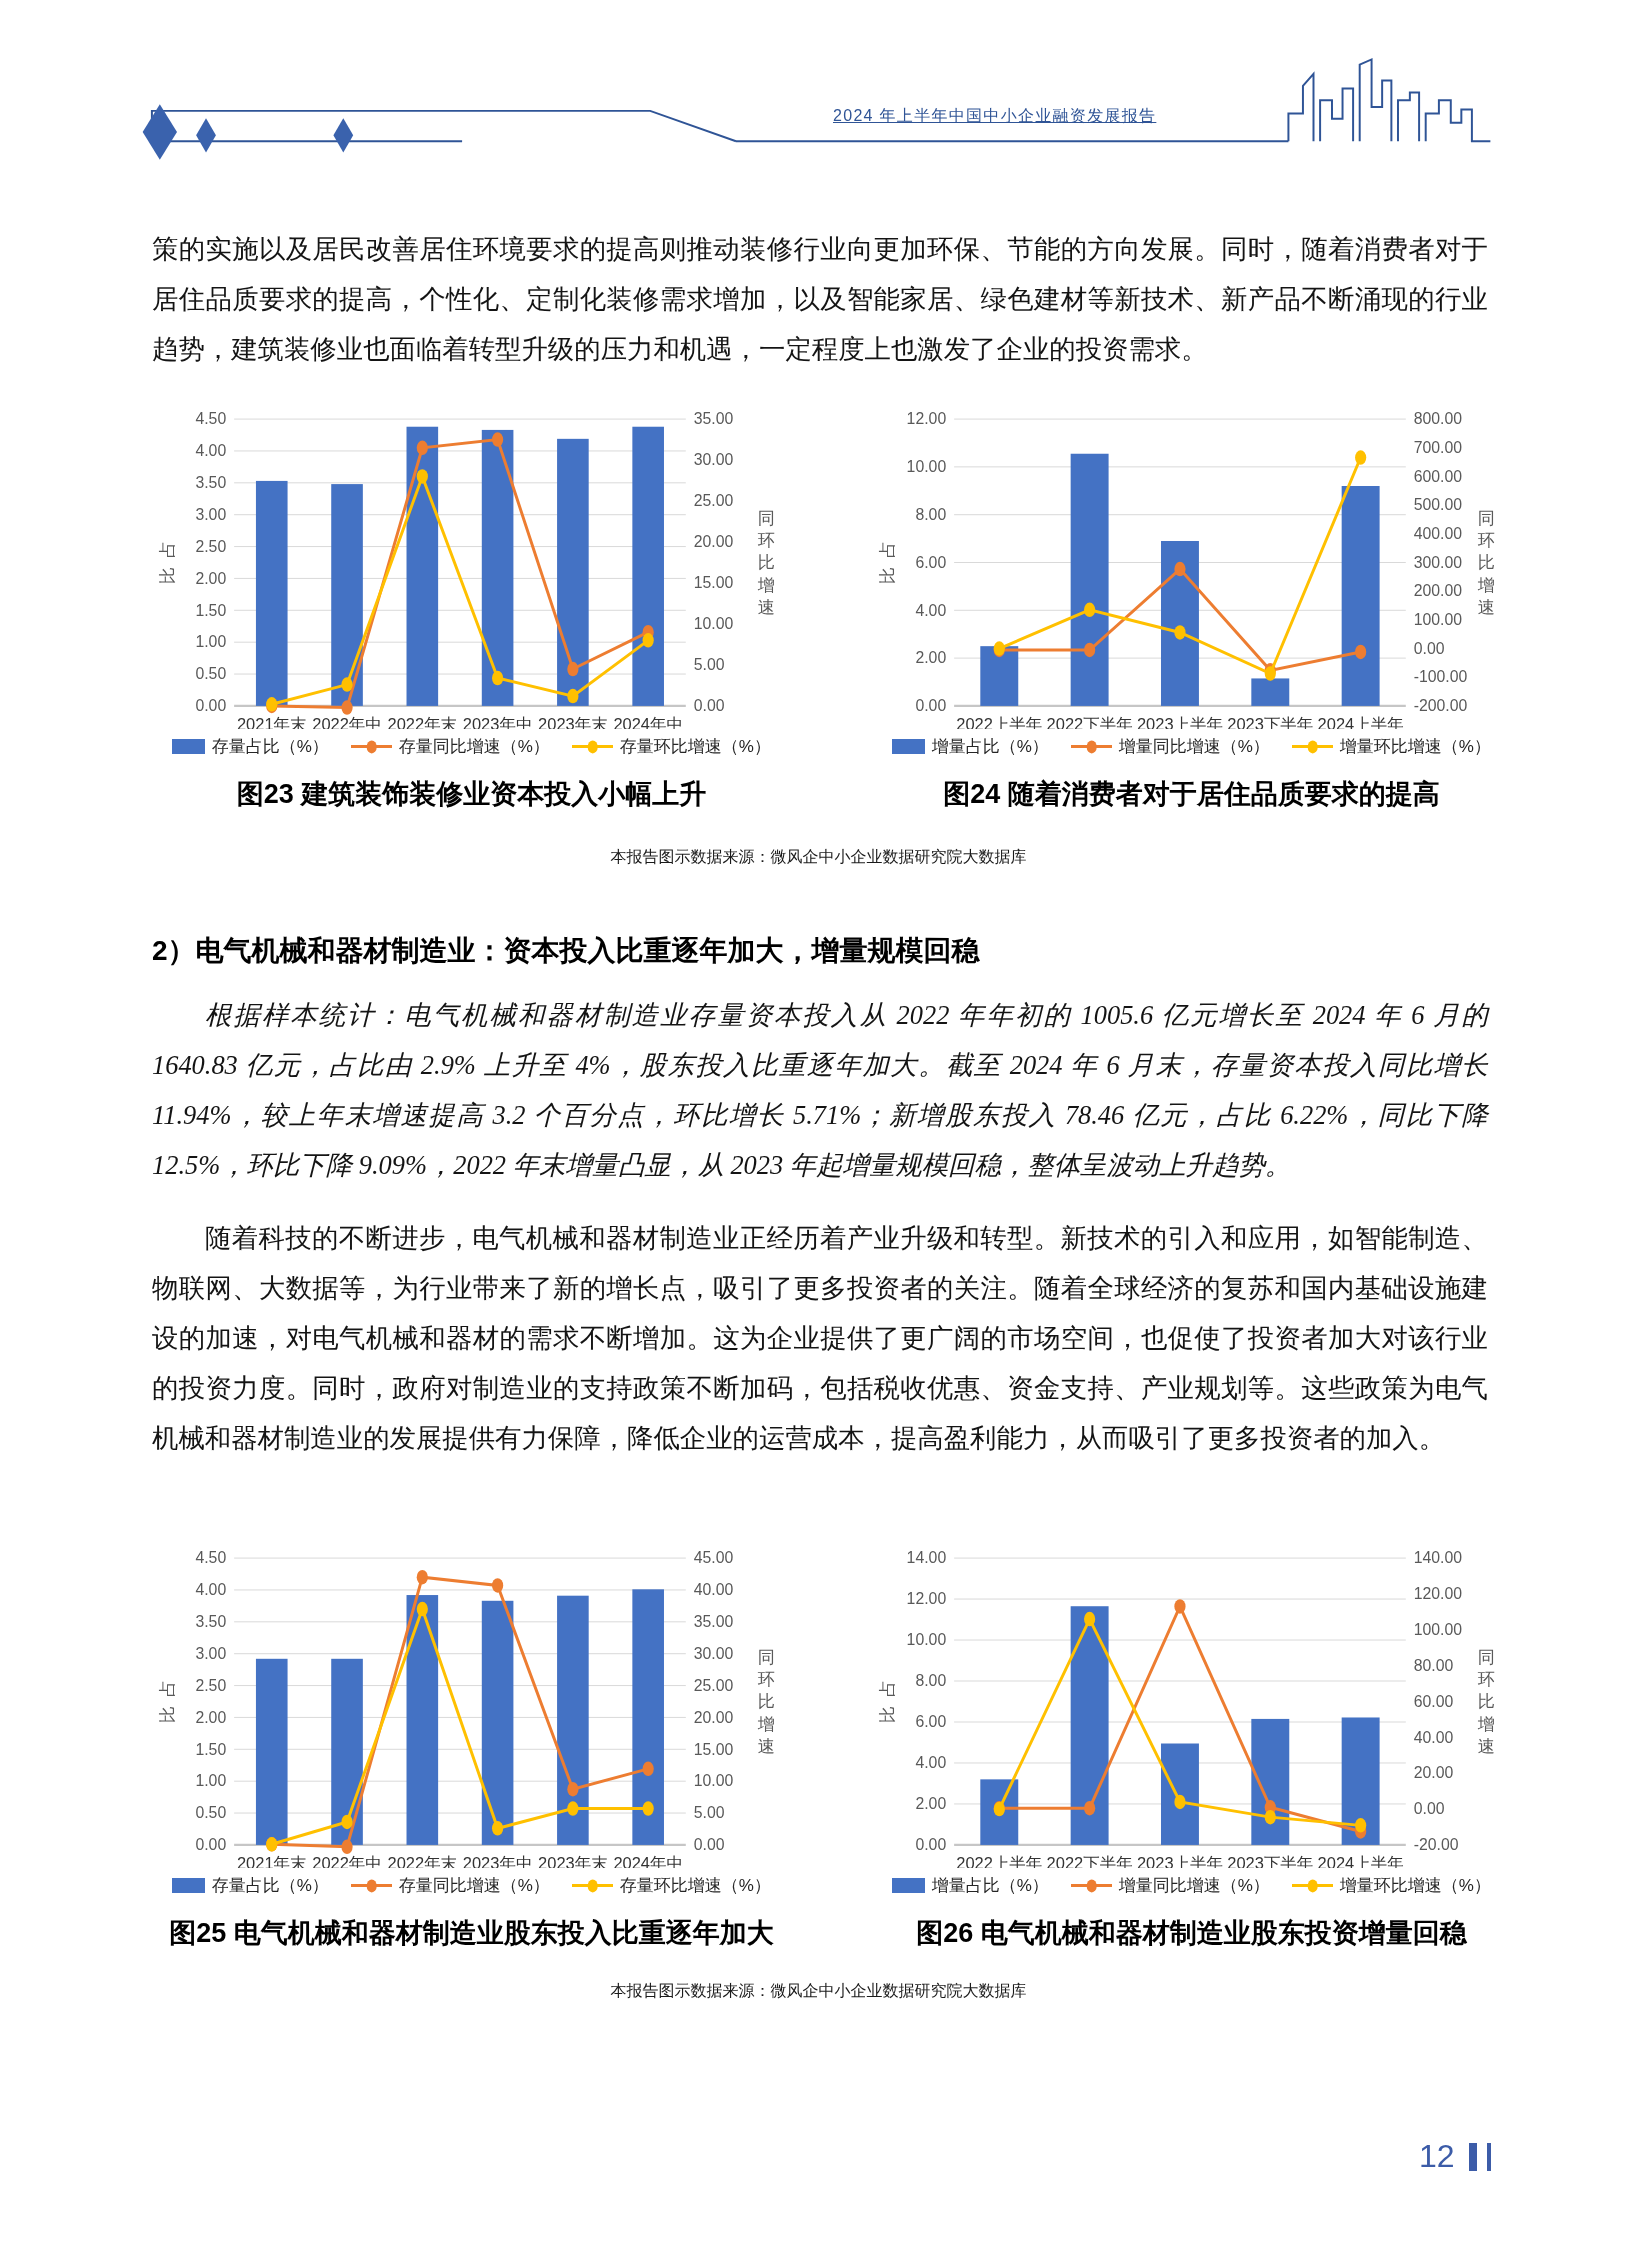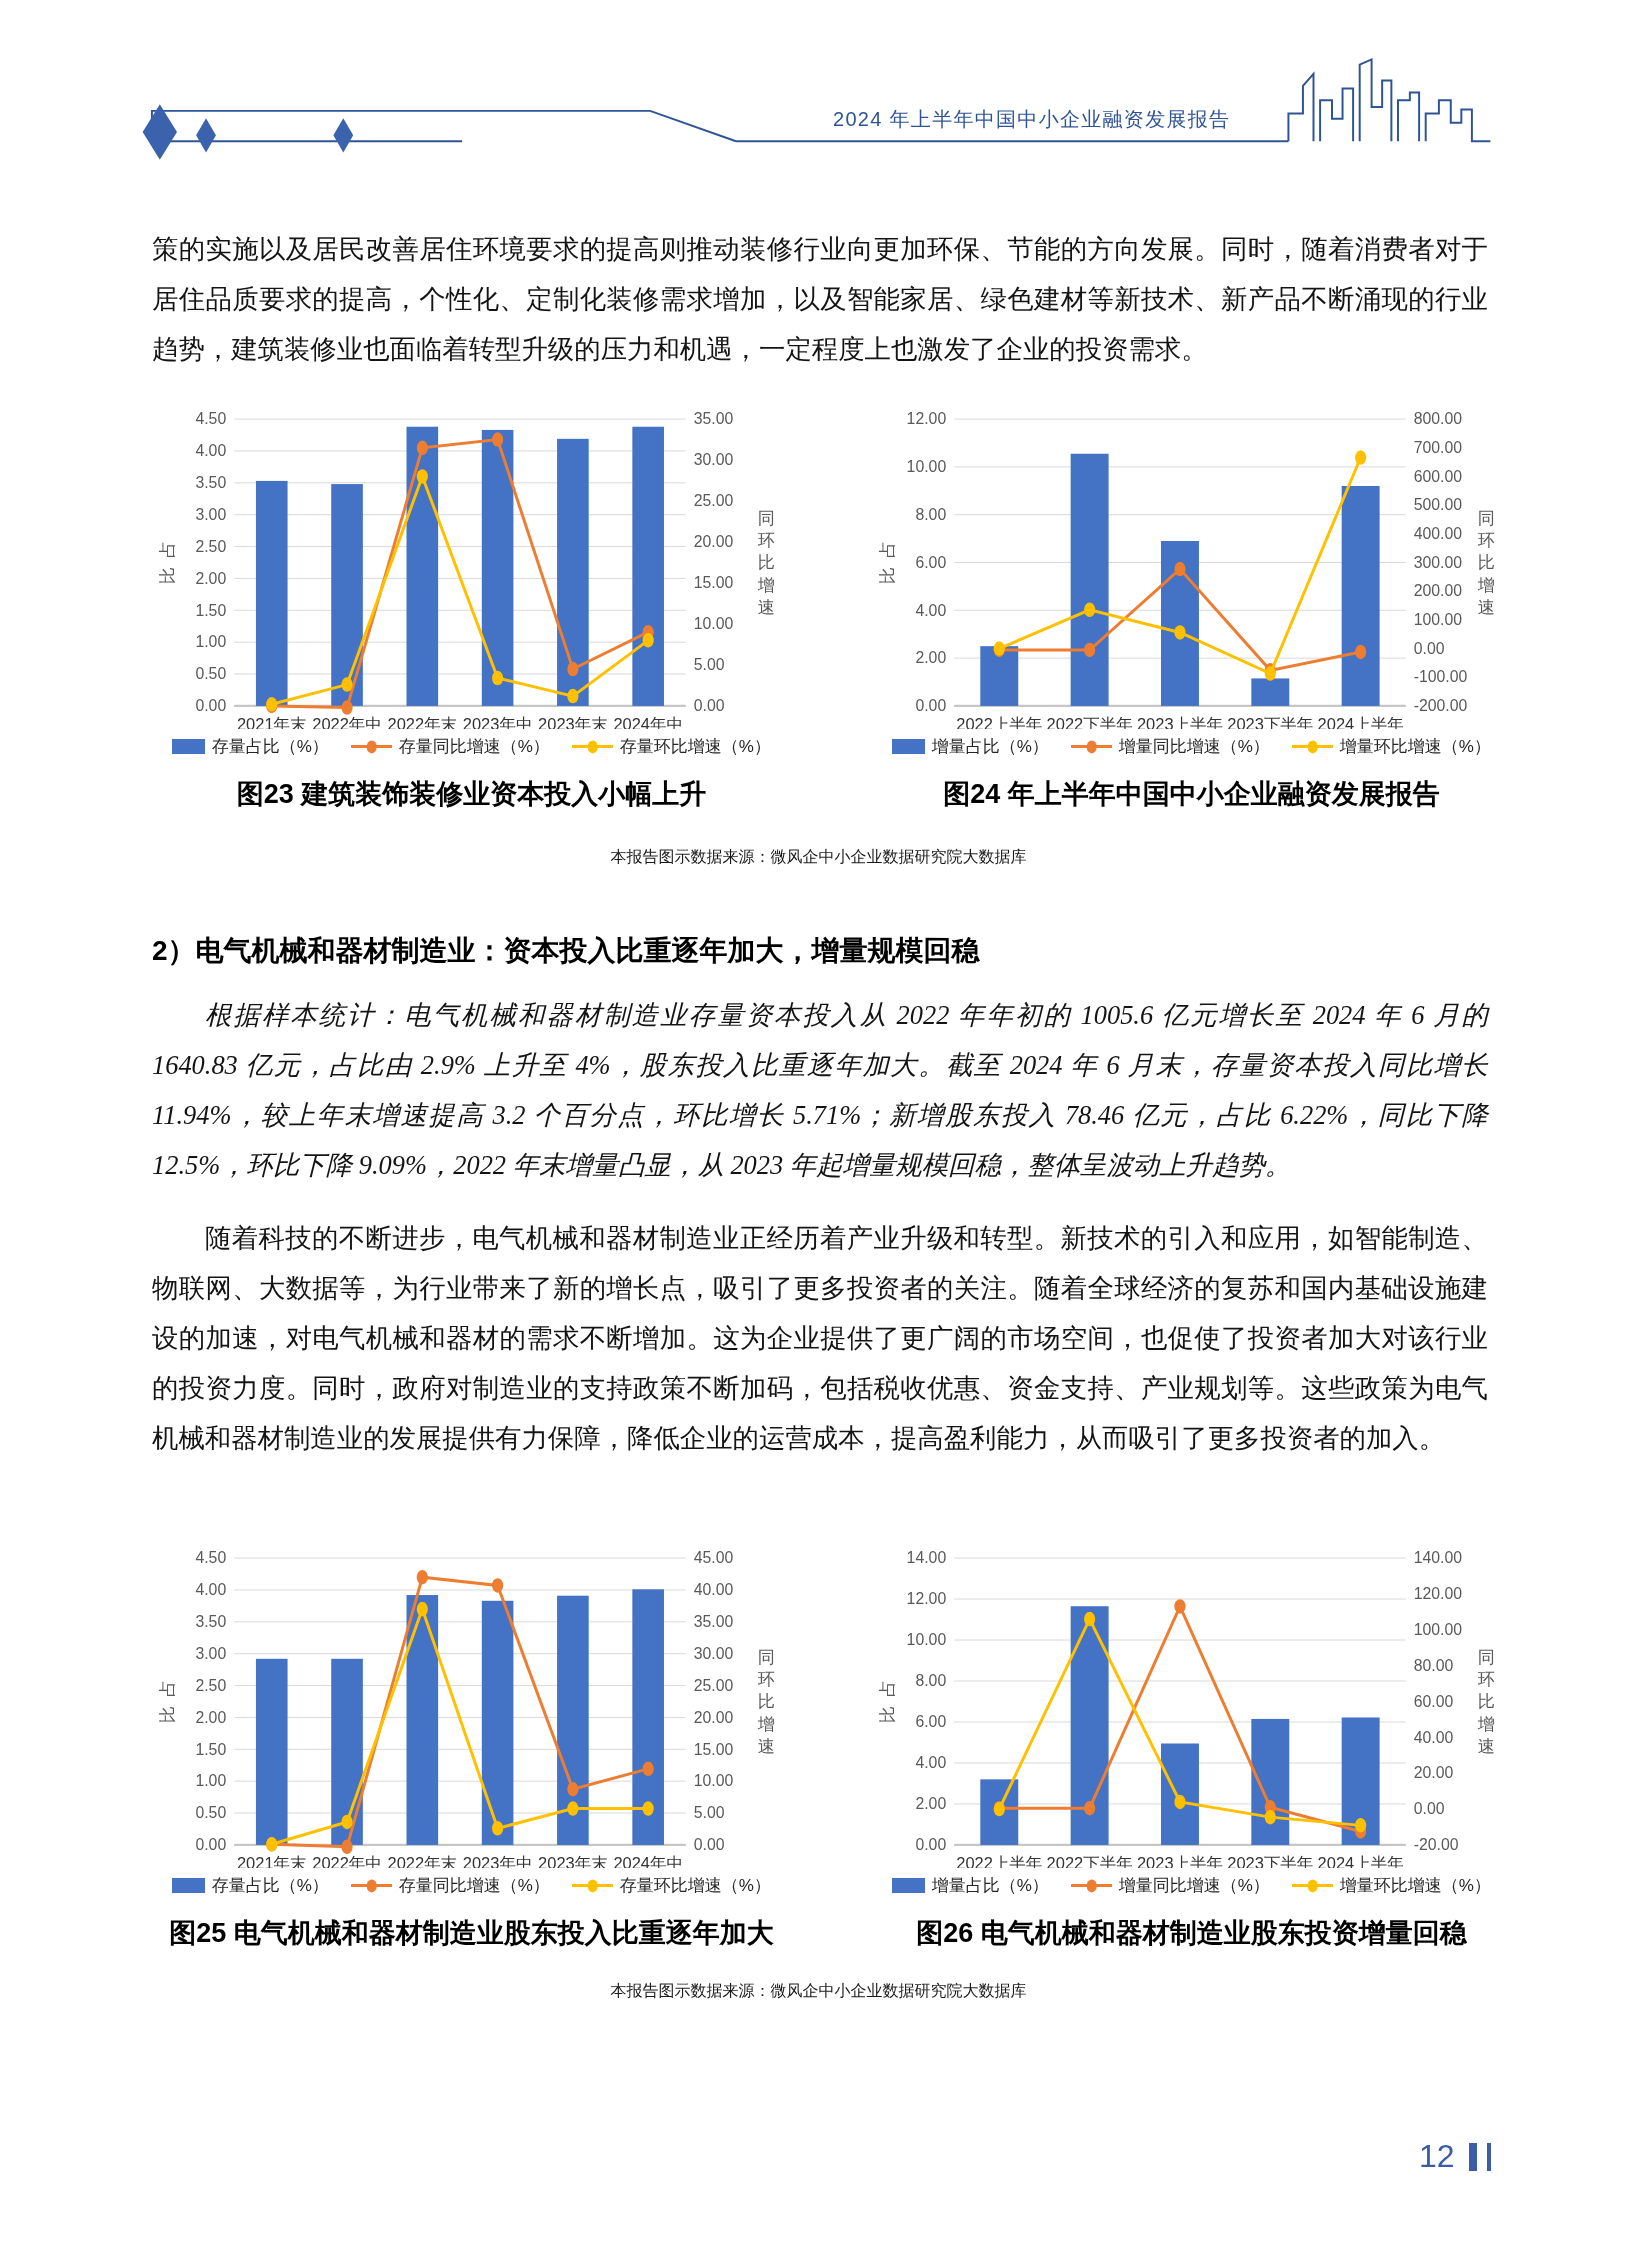--- a/index.html
+++ b/index.html
@@ -1,20 +1,20 @@
 <!DOCTYPE html>
 <html style="--bar: #4472C4; --accent: #2F5496;font-size:10.6px"><head>
 <meta charset="utf-8">
 <style>
   html,body{margin:0;padding:0;background:#fff;}
   #page{position:relative;width:1637px;height:2261px;background:#ffffff;overflow:hidden;
         font-family:"Liberation Serif","DejaVu Serif",serif;color:#111;}
   #header-art{position:absolute;left:0;top:0;width:1637px;height:198px;}
-  #header-title{position:absolute;left:833px;top:106px;width:502px;font-size:20px;
-        letter-spacing:1.3px;color:var(--accent);font-family:"Liberation Sans","DejaVu Sans",sans-serif;}
+  #header-title{position:absolute;left:833px;top:106px;width:502px;font-size:16px;
+        letter-spacing:1.3px;color:var(--accent);font-family:"Liberation Sans","DejaVu Sans",sans-serif;text-decoration:underline;}
   .para{position:absolute;left:152px;width:1336px;font-size:26.4px;line-height:50px;
         text-align:justify;color:#141414;}
   .para.indent{text-indent:53px;}
   #para1{top:224px;}
   #heading2{position:absolute;left:152px;top:932px;font-size:28px;font-weight:bold;color:#000;
         font-family:"Liberation Sans","DejaVu Sans",sans-serif;}
   #para2{top:990px;font-style:italic;}
   #para3{top:1213px;}
   .chart-block{position:absolute;width:627px;display:flex;flex-direction:column;align-items:center;}
   #chart0{left:158px;top:396px;}
@@ -255,21 +255,21 @@
           </span>
           <span>增量同比增速（%）</span>
         </span>
         <span class="legend-item">
           <span class="sw-line" style="background: rgb(255, 192, 0);">
             <span class="dot" style="background: rgb(255, 192, 0);"></span>
           </span>
           <span>增量环比增速（%）</span>
         </span>
       </div>
-    <div class="chart-caption">图24  年上半年中国中小企业融资发展报告</div>
+    <div class="chart-caption">图24  随着消费者对于居住品质要求的提高</div>
   </div>
 
   <div id="source1" class="source-note">本报告图示数据来源：微风企中小企业数据研究院大数据库</div>
 
   <div id="heading2">2）电气机械和器材制造业：资本投入比重逐年加大，增量规模回稳</div>
 
   <div id="para2" class="para indent">根据样本统计：电气机械和器材制造业存量资本投入从 2022 年年初的 1005.6 亿元增长至 2024 年 6 月的 1640.83 亿元，占比由 2.9% 上升至 4%，股东投入比重逐年加大。截至 2024 年 6 月末，存量资本投入同比增长 11.94%，较上年末增速提高 3.2 个百分点，环比增长 5.71%；新增股东投入 78.46 亿元，占比 6.22%，同比下降 12.5%，环比下降 9.09%，2022 年末增量凸显，从 2023 年起增量规模回稳，整体呈波动上升趋势。</div>
 
   <div id="para3" class="para indent">随着科技的不断进步，电气机械和器材制造业正经历着产业升级和转型。新技术的引入和应用，如智能制造、物联网、大数据等，为行业带来了新的增长点，吸引了更多投资者的关注。随着全球经济的复苏和国内基础设施建设的加速，对电气机械和器材的需求不断增加。这为企业提供了更广阔的市场空间，也促使了投资者加大对该行业的投资力度。同时，政府对制造业的支持政策不断加码，包括税收优惠、资金支持、产业规划等。这些政策为电气机械和器材制造业的发展提供有力保障，降低企业的运营成本，提高盈利能力，从而吸引了更多投资者的加入。</div>
 

